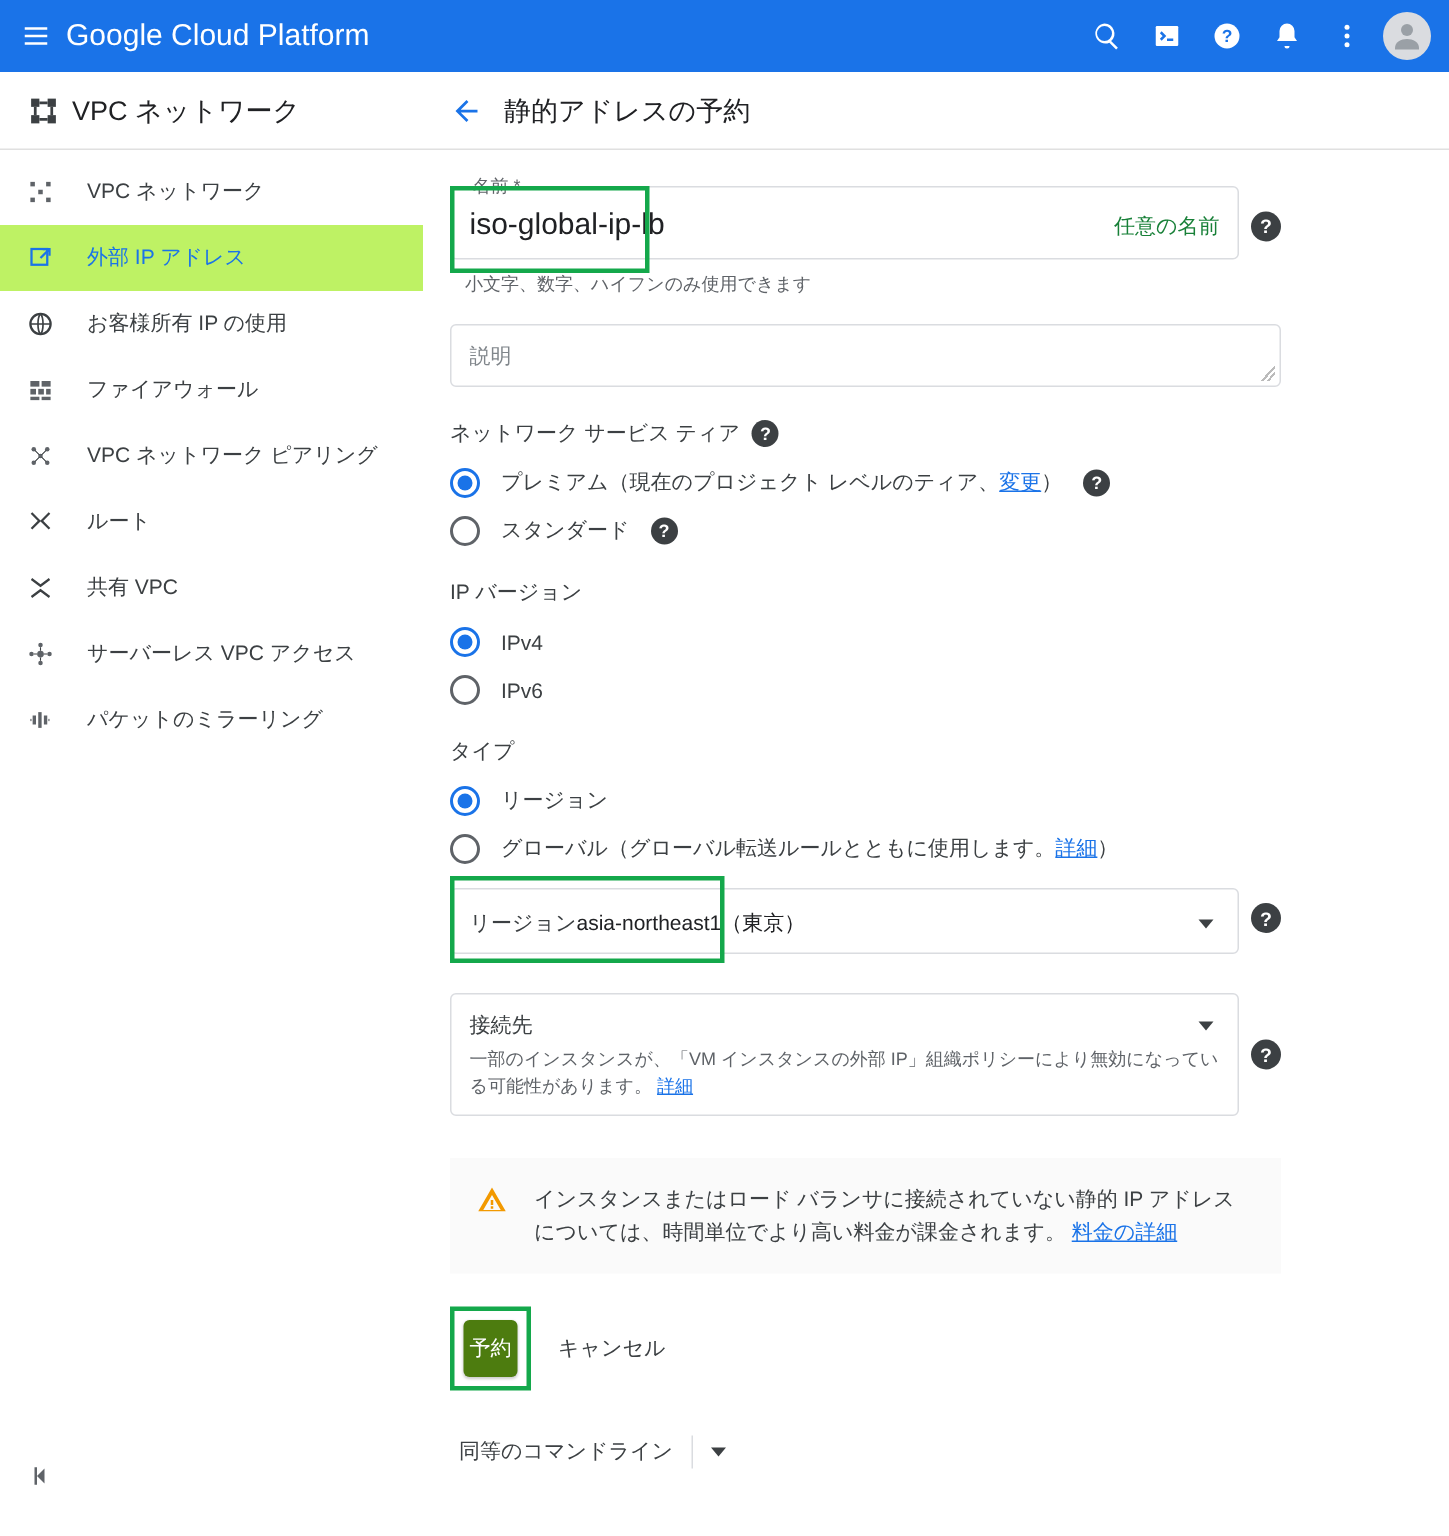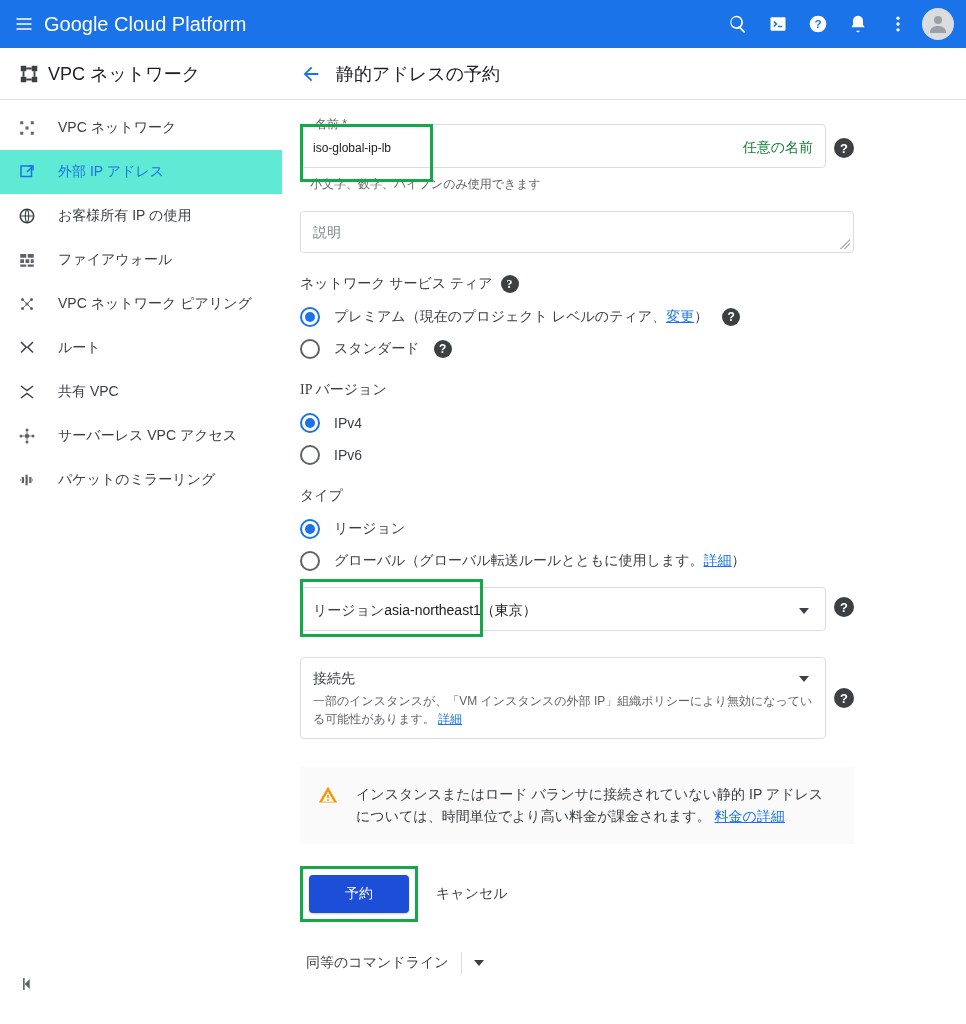--- a/index.html
+++ b/index.html
@@ -15,42 +15,42 @@
 .avatar svg { fill:#9aa0a6; }
 
 .layout { display:flex; }
 .section-row { display:flex; align-items:center; height:52px; border-bottom:1px solid #e0e0e0; padding: 0 18px; }
 .section-icon { width:30px; display:flex; align-items:center; justify-content:flex-start;}
 .section-title { font-size:18px; color:#202124; font-weight:400;}
 
 .sidebar { width: 282px; border-right:0; }
 .nav { padding-top: 6px;}
 .nav-item { display:flex; align-items:center; height:44px; padding: 0 18px; color:#3c4043; font-size:14px;}
-.nav-item.active { background:#5eead4; color:#1a73e8;}
+.nav-item.active { background:#bef264; color:#1a73e8;}
 .nav-item .ni { width:40px; display:flex; align-items:center; fill:#5f6368;}
 .nav-item.active .ni { fill:#1a73e8; }
 .collapse-arrow { position:relative; padding: 12px 18px; }
 
 .content { flex:1; }
 .content-head { display:flex; align-items:center; height:52px; border-bottom:1px solid #e0e0e0; padding: 0 18px; }
 .back { width:36px; display:flex; align-items:center; fill:#1a73e8;}
 .page-title { font-size:18px; color:#202124;}
 
 .form-area { padding: 24px 18px 24px 18px; max-width: 590px; }
 .field-wrap { position:relative; border:1px solid #dadce0; border-radius:4px; padding: 14px 12px 10px 12px; margin-bottom: 4px; display:flex; align-items:center;}
 .field-wrap .legend { position:absolute; top:-9px; left:10px; background:#fff; padding: 0 4px; font-size:12px; color:#5f6368;}
-.field-wrap input.text { border:none; outline:none; width:100%; font-size:12px; color:#202124;}
+.field-wrap input.text { border:none; outline:none; width:100%; font-size:20px; color:#202124;}
 .side-note { color:#188038; font-size:14px; margin-left:10px; white-space:nowrap;}
 .help { width:20px;height:20px; border-radius:50%; background:#3c4043; color:#fff; font-size:13px; font-weight:bold; display:flex; align-items:center; justify-content:center; margin-left:8px; flex:0 0 auto;}
 .hint { font-size:12px; color:#5f6368; margin: 4px 0 18px 10px;}
 
 .textarea-field { border:1px solid #dadce0; border-radius:4px; padding: 12px; height:42px; color:#80868b; font-size:14px; margin-bottom:22px; position:relative;}
 .textarea-field::after { content:""; position:absolute; right:3px; bottom:3px; width:10px; height:10px; background: linear-gradient(135deg, transparent 50%, #bbb 50%, #bbb 60%, transparent 60%, transparent 70%, #bbb 70%, #bbb 80%, transparent 80%);}
 
-.grp-label { font-size:14px; color:#3c4043; margin: 6px 0 8px 0; display:flex; align-items:center;font-family:Liberation Serif, serif;}
+.grp-label { font-size:14px; color:#3c4043; margin: 6px 0 8px 0; display:flex; align-items:center;}
 .radio-row { display:flex; align-items:center; padding: 6px 0; font-size:14px; color:#3c4043;}
 .radio { width:20px; height:20px; border-radius:50%; border:2px solid #5f6368; margin-right: 14px; display:flex; align-items:center; justify-content:center; flex:0 0 auto;}
 .radio.sel { border-color:#1a73e8;}
 .radio.sel::after { content:""; width:10px; height:10px; border-radius:50%; background:#1a73e8;}
 .link { color:#1a73e8; text-decoration:underline; }
 .inline-help { margin-left:14px; }
 
 .select-wrap { position:relative; border:1px solid #dadce0; border-radius:4px; padding: 14px 12px 10px 12px; display:flex; align-items:center; margin-top:4px;}
 .select-wrap .val { flex:1; color:#202124; font-size:14px;}
 .caret { width:0;height:0;border-left:5px solid transparent;border-right:5px solid transparent;border-top:6px solid #3c4043; margin-right:4px;}
@@ -61,21 +61,21 @@
 
 .attach-box { border:1px solid #dadce0; border-radius:4px; padding: 12px 12px 10px 12px; }
 .attach-top { display:flex; align-items:center;}
 .attach-top .lbl { flex:1; font-size:14px; color:#3c4043;}
 .attach-sub { font-size:12px; color:#5f6368; margin-top:4px; line-height:1.5;}
 
 .warn-box { background:#fafafa; border-radius:0; padding: 16px 18px; display:flex; align-items:flex-start; margin-top:28px; font-size:14px; color:#3c4043; line-height:1.6;}
 .warn-ico { color:#f29900; margin-right:18px; width:20px;height:20px; flex:0 0 auto; margin-top:2px;}
 
 .actions { display:flex; align-items:center; margin-top:22px; gap:18px;}
-.primary-btn { background:#1d4ed8; color:#fff; border:none; border-radius:4px; padding: 10px 36px; font-size:14px; box-shadow:0 1px 2px rgba(0,0,0,0.2);}
+.primary-btn { background:#4d7c0f; color:#fff; border:none; border-radius:4px; padding: 10px 4px; font-size:14px; box-shadow:0 1px 2px rgba(0,0,0,0.2);}
 .cancel-btn { color:#3c4043; font-size:14px;}
 .green-btn-wrap { border:3px solid #14a84b; padding:6px; display:inline-flex;}
 
 .equiv { display:flex; align-items:center; margin-top:30px; font-size:14px; color:#3c4043; padding-left:6px;}
 .vline { width:1px; height:22px; background:#dadce0; margin: 0 12px;}
 
 svg { display:block;}
 </style>
 </head>
 <body>

